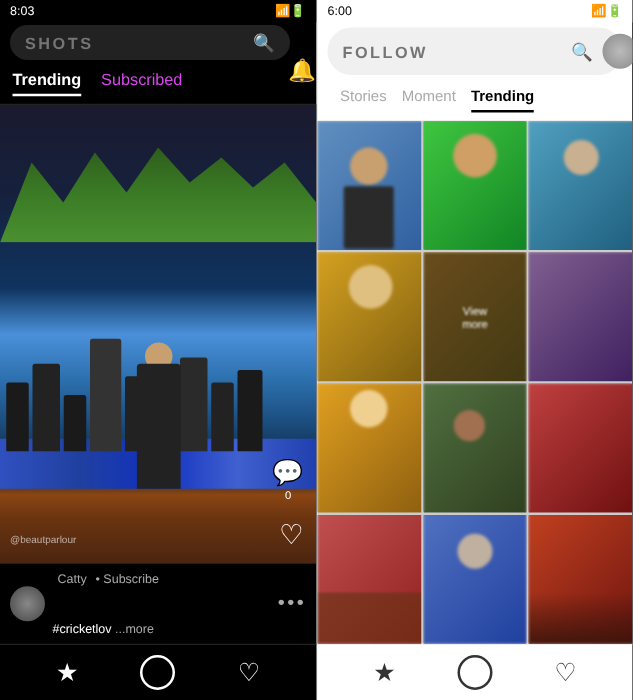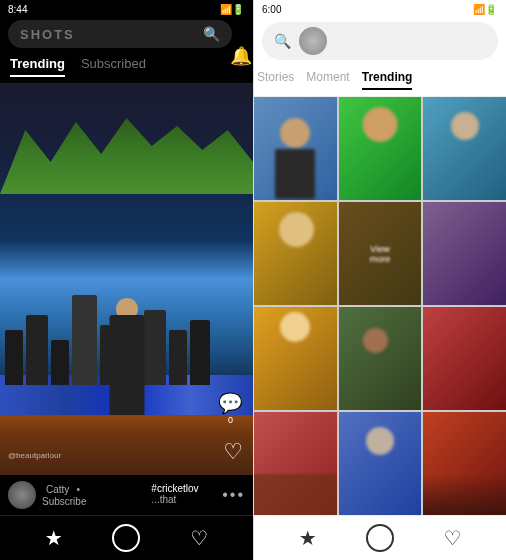--- a/index.html
+++ b/index.html
@@ -79,21 +79,21 @@
       font-weight: bold;
       cursor: pointer;
       padding-bottom: 4px;
     }
 
     .tab-left.active {
       border-bottom: 2px solid #fff;
     }
 
     .tab-left.inactive {
-      color: #737373;
+      color: #d946ef;
       font-weight: normal;
     }
 
     .video-area {
       flex: 1;
       background: #111;
       position: relative;
       overflow: hidden;
     }
 
@@ -185,21 +185,21 @@
     .avatar-left {
       width: 28px;
       height: 28px;
       border-radius: 50%;
       background: radial-gradient(circle, #888, #444);
       flex-shrink: 0;
     }
 
     .user-text {
       display: flex;
-      flex-direction: row;
+      flex-direction: column;
       gap: 29px;
     }
 
     .username {
       color: #fff;
       font-size: 11px;
       font-weight: bold;
     }
 
     .username span {
@@ -291,21 +291,21 @@
       width: 28px;
       height: 28px;
       border-radius: 50%;
       background: radial-gradient(circle, #bbb, #888);
       flex-shrink: 0;
     }
 
     .tabs-right {
       display: flex;
       gap: 12px;
-      padding: 6px 3px;
+      padding: 6px 18px;
       border-bottom: 1px solid #eee;
     }
 
     .tab-right {
       color: #aaa;
       font-size: 12px;
       cursor: pointer;
       padding-bottom: 4px;
     }
 
@@ -408,21 +408,21 @@
       background: #c8a070;
       border-radius: 50%;
     }
   </style>
 </head>
 <body>
 
 <div class="left-panel">
 
   <div class="status-bar-left">
-    <span>8:44</span>
+    <span>8:03</span>
     <span>📶🔋</span>
   </div>
 
   <div style="position:relative; display:flex; align-items:center; margin: 2px 8px; justify-content: space-between;">
     <div class="search-bar-left" style="flex:1; margin:0;">
       <input type="text" style="text-transform: uppercase; font-weight: bold; color: rgb(255, 255, 255); font-size: 13px; letter-spacing: 2px;" placeholder="SHOTS">
       <span class="search-icon">🔍</span>
     </div>
     <span class="bell-icon-left" style="position:relative; margin-left:6px;">🔔</span>
   </div>
@@ -467,21 +467,21 @@
   <div class="bottom-info">
     <div class="user-info">
       <div class="avatar-left"></div>
       <div class="user-text">
         <div class="username">
           <span>Catty</span>
           <span>• Subscribe</span>
         </div>
         <div class="hashtag">
           <span>#cricketlov</span>
-          <span class="more">...that</span>
+          <span class="more">...more</span>
         </div>
       </div>
     </div>
     <span class="dots-menu">•••</span>
   </div>
 
   <div class="bottom-nav-left">
     <span class="nav-icon" style="color:#fff;">★</span>
     <span class="nav-icon" style="font-size:24px; border: 2px solid #fff; border-radius:50%; width:28px; height:28px; display:flex; align-items:center; justify-content:center; font-size:10px;"></span>
     <span class="nav-icon">♡</span>
@@ -489,20 +489,21 @@
 </div>
 
 <div class="right-panel">
 
   <div class="status-bar-right">
     <span>6:00</span>
     <span>📶🔋</span>
   </div>
 
   <div class="search-bar-right">
+    <input type="text" style="text-transform: uppercase; font-weight: bold; color: rgb(51, 51, 51); font-size: 13px; letter-spacing: 2px;" placeholder="FOLLOW">
     <span class="search-icon-right">🔍</span>
     <div class="avatar-right-top"></div>
   </div>
 
   <div class="tabs-right">
     <span class="tab-right">Stories</span>
     <span class="tab-right">Moment</span>
     <span class="tab-right active">Trending</span>
   </div>
 

